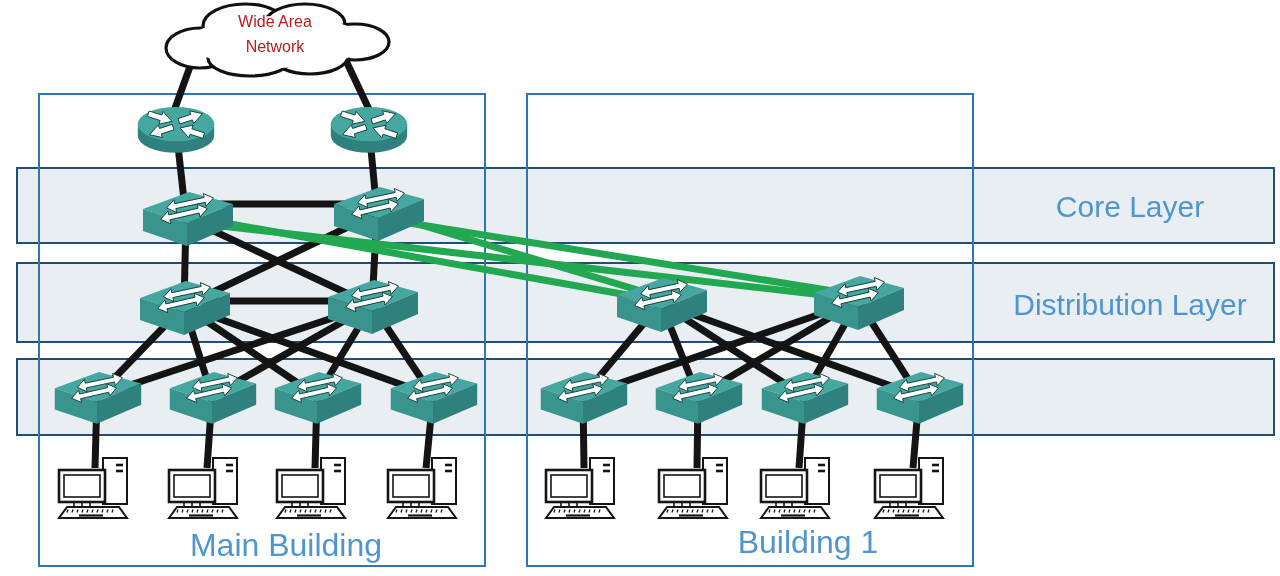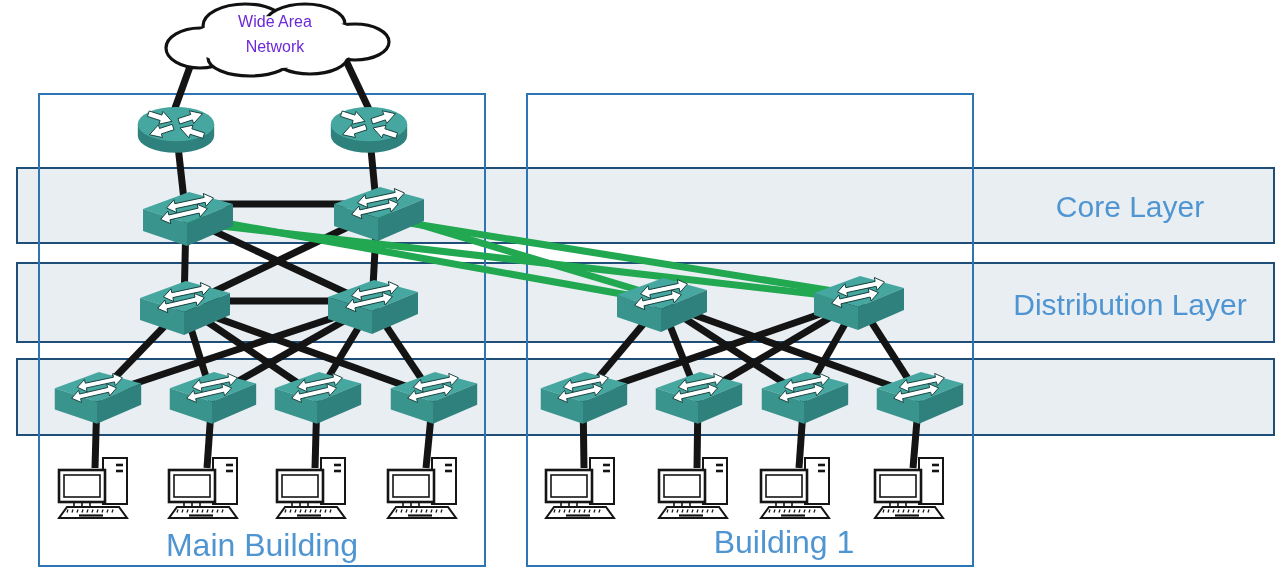--- a/index.html
+++ b/index.html
@@ -19,27 +19,27 @@
   line.lg{stroke:var(--link_green);stroke-width:7;stroke-linecap:butt}
   .dev{position:absolute;}
   .dev svg{display:block;width:100%;height:100%;}
   .f-top{fill:var(--device_teal_top)}
   .f-mid{fill:var(--device_teal_mid)}
   .f-dark{fill:var(--device_teal_dark)}
   .arr{fill:#ffffff;stroke:#123c39;stroke-width:.9;stroke-linejoin:round}
   .pc-s{stroke:#151515;fill:#ffffff}
   .cloud-wrap{position:absolute;left:150px;top:0;width:260px;height:82px;}
   .cloud-text{position:absolute;left:218px;top:10px;width:114px;text-align:center;
-              font-size:16px;line-height:1.55;color:#6d28d9;}
+              font-size:16px;line-height:1.55;color:#b91c1c;}
   .layer-label{position:absolute;left:985px;width:290px;text-align:center;
                font-size:30px;color:var(--label_blue);}
   #lbl-core{top:190px}
   #lbl-dist{top:288px}
   #lbl-access{top:381px}
-  .bldg-label{position:absolute;text-align:center;font-size:32px;color:var(--label_blue);}
+  .bldg-label{position:absolute;text-align:center;font-size:32px;color:var(--label_blue);padding-left:24px;}
   #lbl-main{left:38px;width:448px;top:527px}
   #lbl-b1{left:526px;width:516px;top:524px}
 </style>
 </head>
 <body>
 
 <svg width="0" height="0" style="position:absolute" aria-hidden="true">
   <symbol id="sym-router" viewBox="0 0 88 60">
     <path class="f-dark" d="M4,26 v12 a40,18 0 0 0 80,0 v-12 z"></path>
     <ellipse class="f-top" cx="44" cy="26" rx="40" ry="18"></ellipse>

